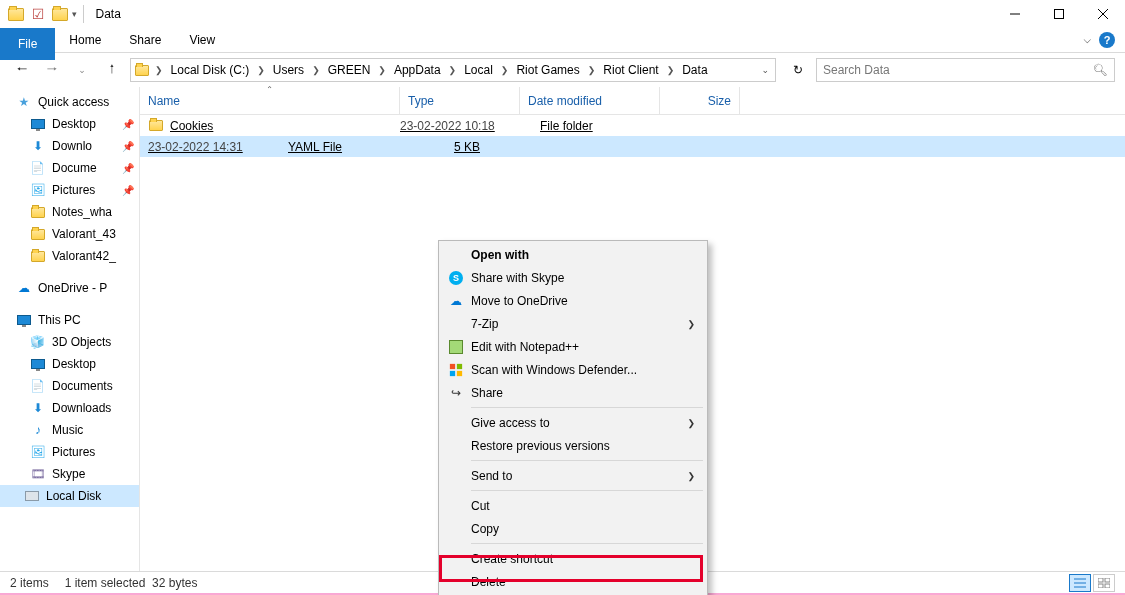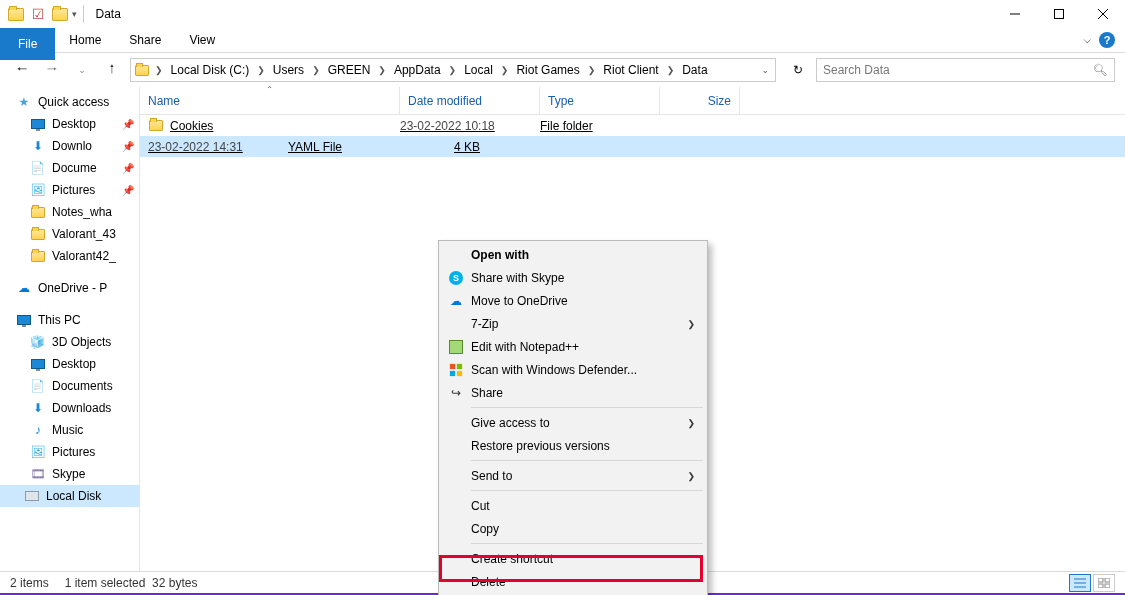--- a/index.html
+++ b/index.html
@@ -84,21 +84,21 @@
     .ctx-icon { position: absolute; left: 6px; width: 18px; height: 18px; display: flex; align-items: center; justify-content: center; }
     .ctx-arrow { margin-left: auto; font-size: 9px; color: #333; }
     .ctx-highlight { position: absolute; left: 299px; top: 468px; width: 264px; height: 27px; border: 3px solid #e4002b; z-index: 11; pointer-events: none; }
     .skype { width: 14px; height: 14px; border-radius: 50%; background: #00aff0; color: #fff; font-size: 9px; font-weight: bold; }
     .onedrive-ico { color: #0078d4; }
     .defender-svg { width: 14px; height: 14px; }
     .share-ico { color: #333; }
     .npp { width: 14px; height: 14px; background: #a3d977; border: 1px solid #5a8a2e; }
 
     
-    .statusbar { height: 24px; border-top: 1px solid #dadada; display: flex; align-items: center; padding: 0 10px; gap: 16px; color: #333; border-bottom: 2px solid #6d28d9; }
+    .statusbar { height: 24px; border-top: 1px solid #dadada; display: flex; align-items: center; padding: 0 10px; gap: 16px; color: #333; border-bottom: 2px solid #f9a8d4; }
     .statusbar .right { margin-left: auto; display: flex; gap: 2px; }
     .view-btn { width: 22px; height: 18px; border: 1px solid #ccc; display: flex; align-items: center; justify-content: center; }
     .view-btn.active { background: #cce8ff; border-color: #1979ca; }
   </style>
 </head>
 <body>
 
 <div class="titlebar">
   <div class="titlebar-left">
     <span class="qa-folder">
@@ -277,40 +277,40 @@
         <span>Local Disk</span>
       </div>
   </div>
 
   <div class="content">
     <div class="columns">
       <div class="col col-name">
           <span>Name</span>
           <span class="sort-caret">⌃</span>
         </div>
+      <div class="col col-type">Type</div>
       <div class="col col-date">Date modified</div>
-      <div class="col col-type">Type</div>
       <div class="col col-size">Size</div>
     </div>
 
     <div class="row">
       <div class="cell-name">
           <span class="si-icon">
             <span class="folder-icon-sm"></span>
           </span>
           <span>Cookies</span>
         </div>
       <div class="cell-date">23-02-2022 10:18</div>
       <div class="cell-type">File folder</div>
       <div class="cell-size"></div>
     </div>
     <div class="row selected">
       <div class="cell-date">23-02-2022 14:31</div>
       <div class="cell-type">YAML File</div>
-      <div class="cell-size">4 KB</div>
+      <div class="cell-size">5 KB</div>
     </div>
 
     <div class="ctxmenu">
       <div class="ctx-item bold">
           <span>Open with</span>
         </div>
       <div class="ctx-item">
           <span class="ctx-icon">
             <span class="skype" style="display:flex;align-items:center;justify-content:center">S</span>
           </span>

